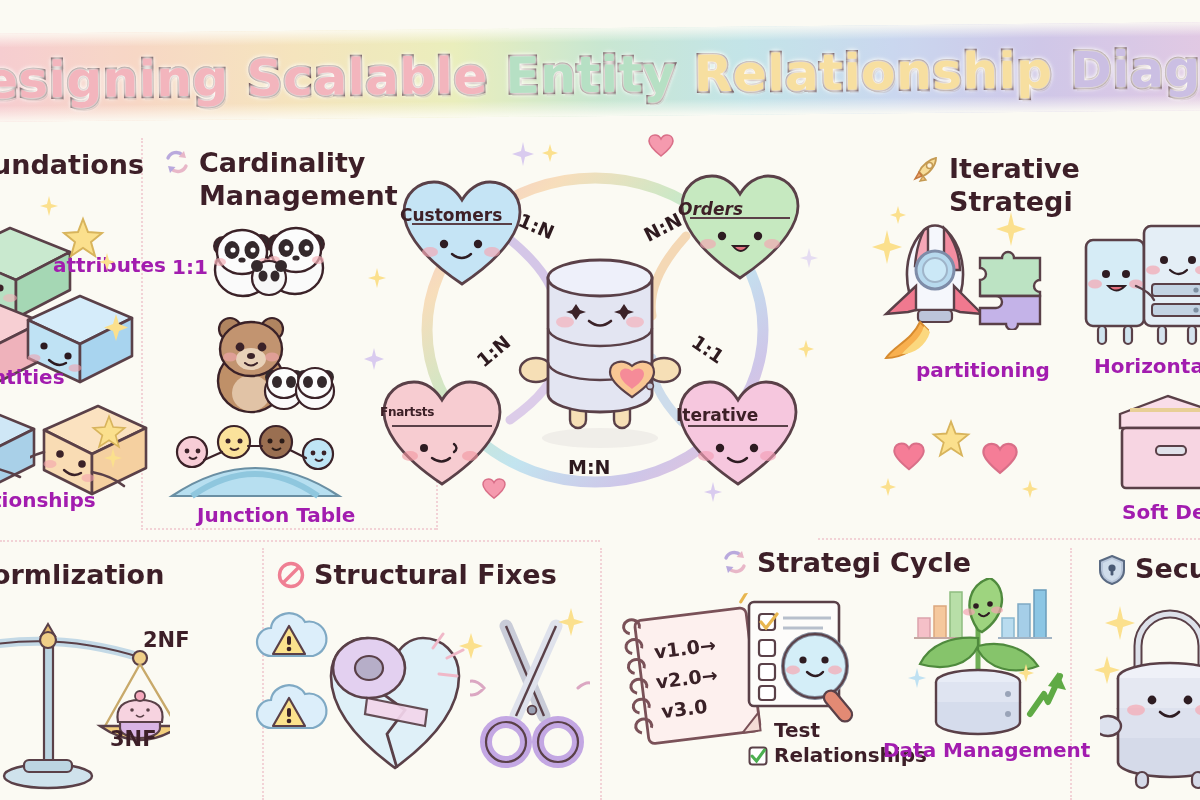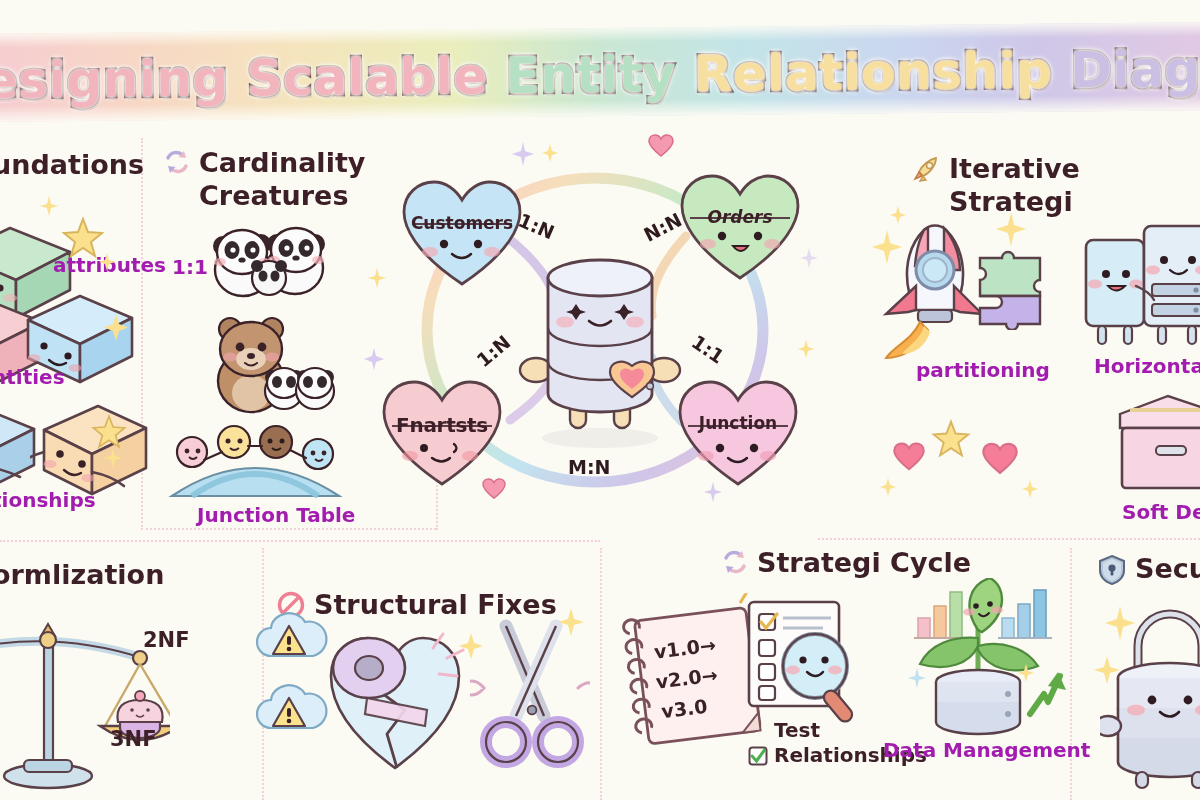--- a/index.html
+++ b/index.html
@@ -101,30 +101,29 @@
   
   .center-stage { position: absolute; left: 360px; top: 130px; width: 470px; height: 400px; }
 
   .heart {
     position: absolute;
     width: 124px; height: 112px;
   }
   .heart .lbl {
     position: absolute;
     width: 100%; top: 27px;
-    text-align: center;
+    text-align: left;
     font-family: "DejaVu Sans", sans-serif;
     font-weight: bold;
     font-size: 17px;
     color: #3d2027;
     z-index: 4;
     pointer-events: none;
-    margin-top: 8px;
-  }
-  .heart .lbl.garble { letter-spacing: -0.3px; font-size: 20px; }
+  }
+  .heart .lbl.garble { letter-spacing: -0.3px; font-size: 12px; }
 
   .card-label {
     position: absolute;
     font-family: "DejaVu Sans", sans-serif;
     font-weight: bold;
     font-size: 19px;
     color: #2e1a1f;
     white-space: nowrap;
   }
 
@@ -266,21 +265,21 @@
   <div class="sec-head" style="left:164px; top:146px;">
     <span class="hd-icon">
       <svg width="26" height="26" viewBox="0 0 26 26">
         <path d="M4,9 a9,9 0 0 1 14.5,-3" stroke="#b9a9dd" stroke-width="3.4" fill="none" stroke-linecap="round"></path>
         <polygon points="20,2 22,9 14.5,8" fill="#e8b7c8"></polygon>
         <path d="M22,17 a9,9 0 0 1 -14.5,3" stroke="#e8b7c8" stroke-width="3.4" fill="none" stroke-linecap="round"></path>
         <polygon points="6,24 4,17 11.5,18" fill="#b9a9dd"></polygon>
       </svg>
     </span>
     <span class="hd-text">Cardinality
-Creatures</span>
+Management</span>
   </div>
 
   <div class="cap" style="left:172px; top:255px;">1:1</div>
 
   <svg style="position:absolute; left:205px; top:208px;" width="130" height="92" viewBox="0 0 130 92">
     <ellipse cx="38" cy="62" rx="28" ry="26" fill="#fafafa" stroke="#3b2228" stroke-width="2.4"></ellipse>
     <ellipse cx="90" cy="60" rx="28" ry="26" fill="#fafafa" stroke="#3b2228" stroke-width="2.4"></ellipse>
     <circle cx="18" cy="38" r="9" fill="#34292c" stroke="#3b2228" stroke-width="2"></circle>
     <circle cx="56" cy="36" r="9" fill="#34292c" stroke="#3b2228" stroke-width="2"></circle>
     <circle cx="72" cy="36" r="9" fill="#34292c" stroke="#3b2228" stroke-width="2"></circle>
@@ -421,21 +420,21 @@
     <div class="heart" style="left:316px; top:248px;">
       <svg width="124" height="112" viewBox="0 0 124 112">
         <path d="M62,106 C14,74 4,48 4,34 C4,15 19,4 34,4 C46,4 56,12 62,22 C68,12 78,4 90,4 C105,4 120,15 120,34 C120,48 110,74 62,106 Z" fill="#f6c7de" stroke="#5a4048" stroke-width="2.8"></path>
         <path d="M12,48 L112,48" stroke="#5a4048" stroke-width="2.2"></path>
         <circle cx="44" cy="70" r="4.2" fill="#2e1c22"></circle>
         <circle cx="78" cy="70" r="4.2" fill="#2e1c22"></circle>
         <path d="M52,80 q10,8 19,0" stroke="#2e1c22" stroke-width="2.4" fill="none" stroke-linecap="round"></path>
         <ellipse cx="30" cy="78" rx="8" ry="5" fill="#f29eb6" opacity="0.65"></ellipse>
         <ellipse cx="92" cy="78" rx="8" ry="5" fill="#f29eb6" opacity="0.65"></ellipse>
       </svg>
-      <div class="lbl">Junction</div>
+      <div class="lbl">Iterative</div>
     </div>
 
     <svg style="position:absolute; left:150px; top:112px;" width="180" height="210" viewBox="0 0 180 210">
       <ellipse cx="90" cy="196" rx="58" ry="10" fill="#e8e4e0" opacity="0.55"></ellipse>
       <rect x="60" y="160" width="16" height="26" rx="8" fill="#f6dfb6" stroke="#5a4048" stroke-width="2.4"></rect>
       <rect x="104" y="160" width="16" height="26" rx="8" fill="#f6dfb6" stroke="#5a4048" stroke-width="2.4"></rect>
       <ellipse cx="26" cy="128" rx="16" ry="12" fill="#f6dfb6" stroke="#5a4048" stroke-width="2.4"></ellipse>
       <ellipse cx="154" cy="128" rx="16" ry="12" fill="#f6dfb6" stroke="#5a4048" stroke-width="2.4"></ellipse>
       <path d="M38,36 L38,152 a52,18 0 0 0 104,0 L142,36 Z" fill="#e3e5f2" stroke="#5a4048" stroke-width="2.8"></path>
       <ellipse cx="90" cy="36" rx="52" ry="18" fill="#eef0fa" stroke="#5a4048" stroke-width="2.8"></ellipse>
@@ -596,21 +595,21 @@
     <path d="M178,132 q-4,-22 22,-22 q26,0 22,22 Z" fill="#f7d3e0" stroke="#5a4048" stroke-width="2.2"></path>
     <path d="M180,132 h40 v6 a20,10 0 0 1 -40,0 Z" fill="#d9b4e4" stroke="#5a4048" stroke-width="2.2"></path>
     <circle cx="200" cy="106" r="5" fill="#f6a9bd" stroke="#5a4048" stroke-width="1.8"></circle>
     <circle cx="192" cy="120" r="1.8" fill="#5a4048"></circle>
     <circle cx="208" cy="120" r="1.8" fill="#5a4048"></circle>
     <path d="M196,125 q4,4 8,0" stroke="#5a4048" stroke-width="1.6" fill="none"></path>
   </svg>
   <div class="nf-label" style="left:143px; top:628px;">2NF</div>
   <div class="nf-label" style="left:110px; top:727px;">3NF</div>
 
-  <div class="sec-head" style="left:277px; top:588px;">
+  <div class="sec-head" style="left:277px; top:558px;">
     <span class="hd-icon">
       <svg width="28" height="28" viewBox="0 0 28 28">
         <circle cx="14" cy="14" r="11.5" fill="none" stroke="#ef7f93" stroke-width="3.4"></circle>
         <line x1="6.5" y1="21.5" x2="21.5" y2="6.5" stroke="#ef7f93" stroke-width="3.4"></line>
       </svg>
     </span>
     <span class="hd-text">Structural Fixes</span>
   </div>
 
   <svg style="position:absolute; left:253px; top:608px;" width="80" height="62" viewBox="0 0 80 62">

